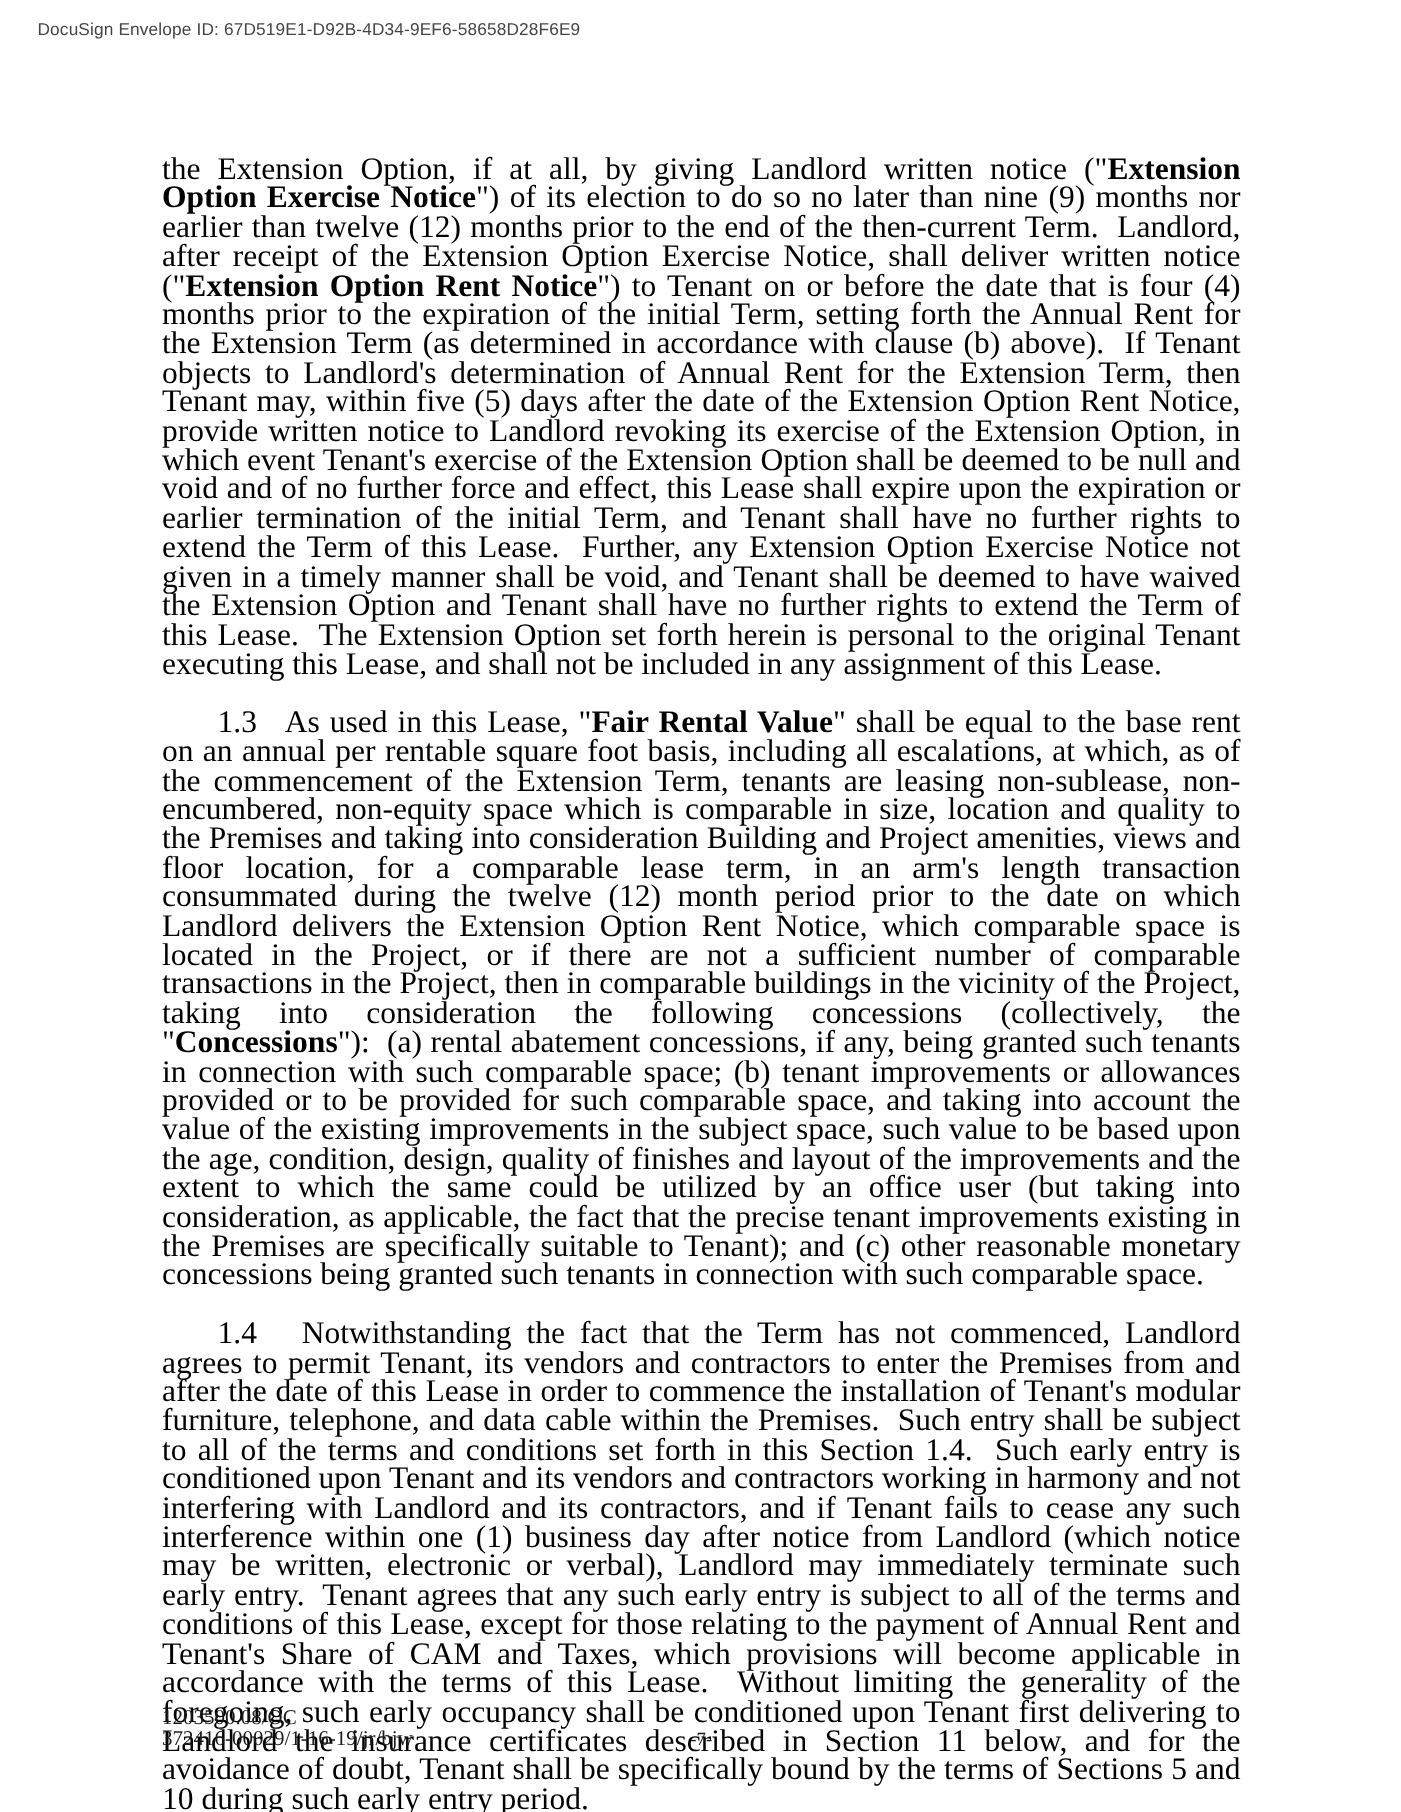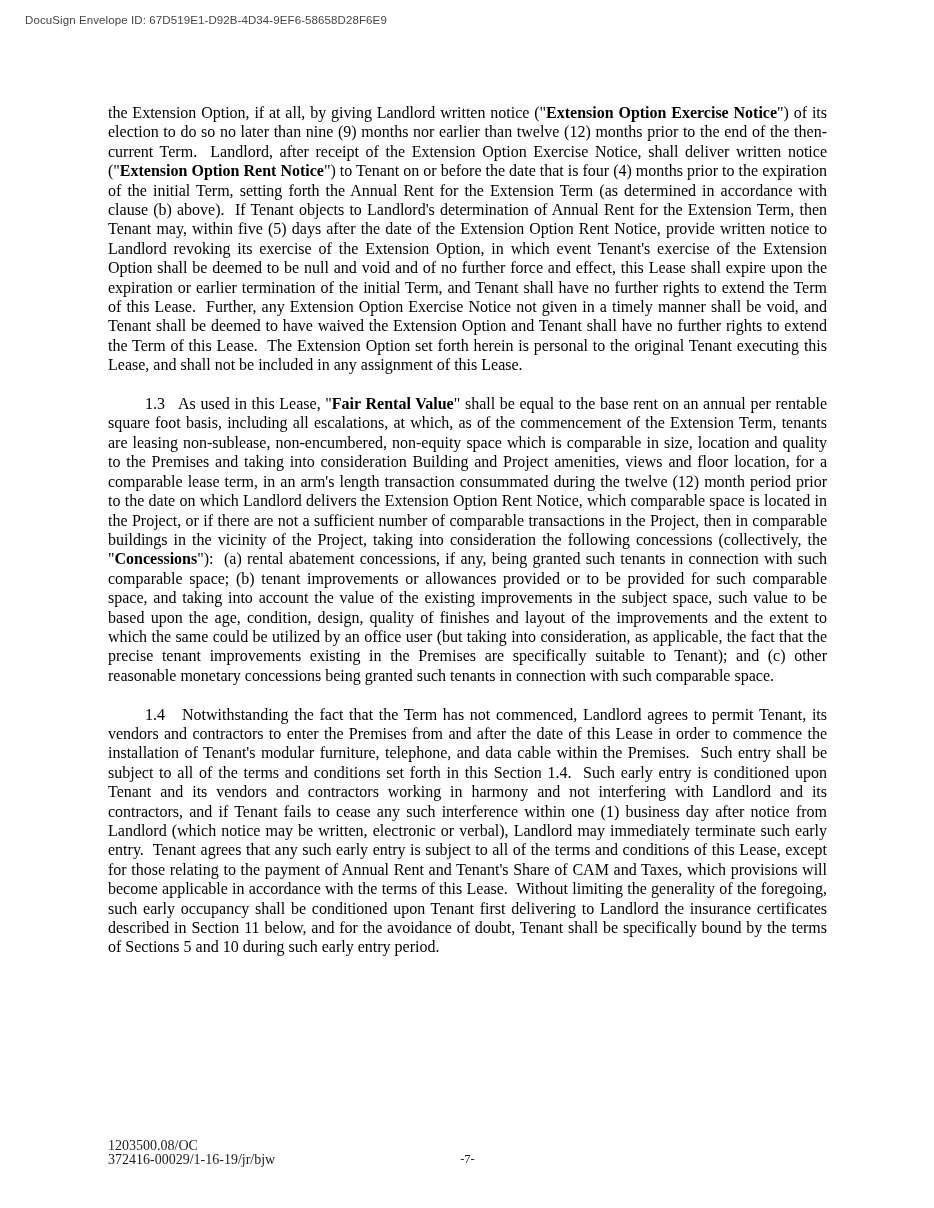--- a/index.html
+++ b/index.html
@@ -23,21 +23,21 @@
     letter-spacing: 0.1px;
   }
   .doc-body {
     position: absolute;
     left: 108px;
     top: 103px;
     width: 719px;
   }
   .para {
     margin: 0 0 19.4px 0;
-    font-size: 16px;
+    font-size: 21px;
     line-height: 19.4px;
     text-align: justify;
     white-space: pre-wrap;
   }
   .para.indent { text-indent: 37px; }
   .para b { font-weight: 700; }
   .footer-left {
     position: absolute;
     left: 108px;
     top: 1139px;

